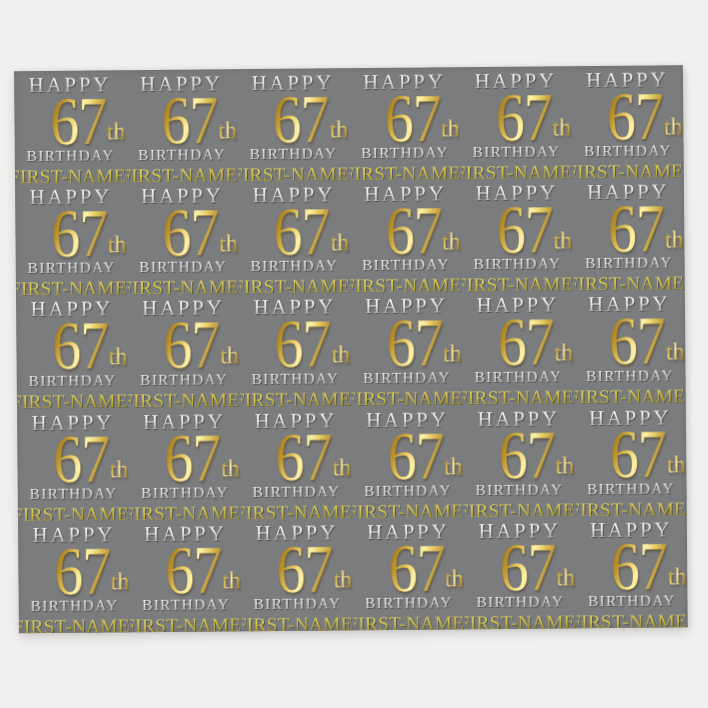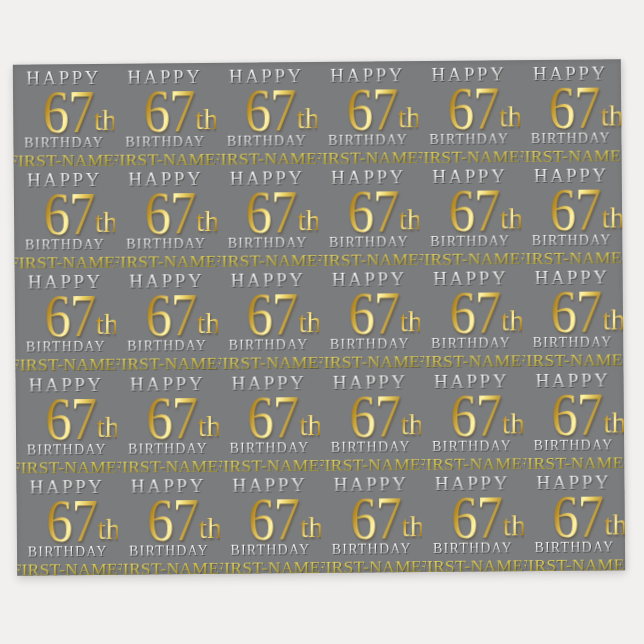--- a/index.html
+++ b/index.html
@@ -88,21 +88,21 @@
   .age-num {
     font-size: 62px;
     line-height: 46px;
     letter-spacing: -1px;
     transform: scaleX(0.85);
     transform-origin: center top;
     margin: 0 -5px;
     white-space: nowrap;
   }
   .age-suffix {
-    font-size: 30px;
+    font-size: 22px;
     line-height: 29px;
     margin-top: -4px;
     margin-left: 1px;
     white-space: nowrap;
   }
   .line-birthday {
     font-size: 14px;
     line-height: 18px;
     letter-spacing: 1.2px;
     margin-top: 0px;

